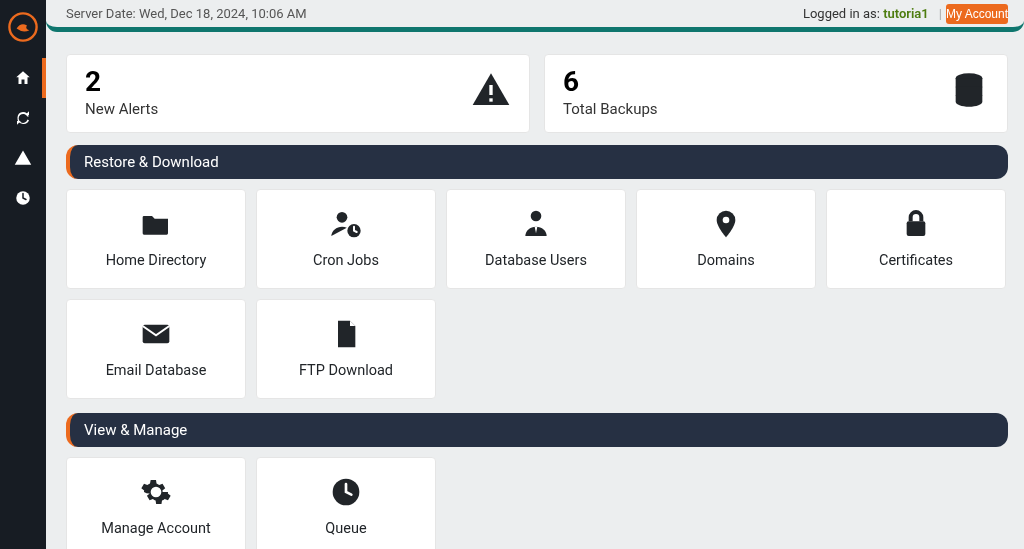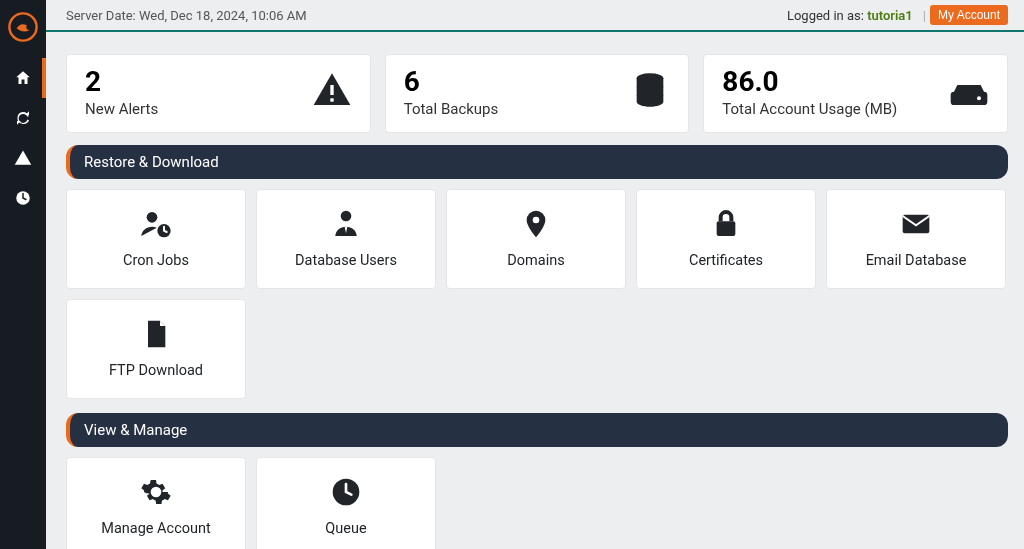--- a/index.html
+++ b/index.html
@@ -43,36 +43,37 @@
     width: 4px;
     background: #ec6a1e;
   }
   .sidebar .nav-item svg { width: 18px; height: 18px; fill: #fff; }
 
   .topbar {
     position: absolute;
     left: 46px; right: 0; top: 0;
     height: 32px;
     background: #eceeef;
-    border-bottom: 2px solid #0f766e;
+    border-bottom: 5px solid #0f766e;
     display: flex;
     align-items: center;
     padding: 0 16px 0 20px;
     font-size: 13px;
     color: #555;
+    border-radius: 11px;
   }
   .topbar .spacer { flex: 1; }
   .topbar .logged { margin-right: 6px; color:#333; }
   .topbar .logged b { font-weight: 600; color:#4d7c0f; }
   .topbar .sep { color:#aaa; margin:0 4px; }
   .topbar .btn-account {
     background: #ec6a1e;
     color: #fff;
     font-size: 12px;
-    padding: 3px 8px;
+    padding: 3px 0;
     border-radius: 3px;
     cursor: pointer;
     border:none;
   }
 
   .main {
     position: absolute;
     left: 46px; right: 0; top: 40px; bottom: 0;
     padding: 14px 16px 0 20px;
     overflow-y: auto;
@@ -212,36 +213,30 @@
       </div>
       <div class="ic">
         <svg viewBox="0 0 24 24">
             <ellipse cx="12" cy="5" rx="8" ry="3"></ellipse>
             <path d="M4 5v5c0 1.7 3.6 3 8 3s8-1.3 8-3V5"></path>
             <path d="M4 10v5c0 1.7 3.6 3 8 3s8-1.3 8-3v-5"></path>
             <path d="M4 15v4c0 1.7 3.6 3 8 3s8-1.3 8-3v-4"></path>
           </svg>
       </div>
     </div>
-    <div class="stat-card">
-      <div class="left">
-        <div class="num">86.0</div>
-        <div class="lbl">Total Account Usage (MB)</div>
-      </div>
-      <div class="ic">
-        <svg viewBox="0 0 24 24">
-            <path d="M3 13h18a2 2 0 0 1 2 2v4a2 2 0 0 1-2 2H3a2 2 0 0 1-2-2v-4a2 2 0 0 1 2-2z M5 9h14l2 4H3z"></path>
-            <circle cx="18" cy="17" r="1.2" fill="#fff"></circle>
-          </svg>
-      </div>
-    </div>
   </div>
 
   <div class="section-header">Restore &amp; Download</div>
   <div class="tiles">
+    <div class="tile">
+      <span class="ticon"><svg viewBox="0 0 24 24">
+            <path d="M3 6h6l2 2h10v11a1 1 0 0 1-1 1H3a1 1 0 0 1-1-1V7a1 1 0 0 1 1-1z"></path>
+          </svg></span>
+      <span class="tlabel">Home Directory</span>
+    </div>
     <div class="tile">
       <span class="ticon"><svg viewBox="0 0 24 24">
             <circle cx="9" cy="7" r="4"></circle>
             <path d="M1 21c0-4 4-7 8-7 1.3 0 2.5.3 3.6.8"></path>
             <circle cx="18" cy="17" r="5" fill="#212529"></circle>
             <path d="M18 14v3l2 1" stroke="#fff" stroke-width="1.5" fill="none" stroke-linecap="round"></path>
           </svg></span>
       <span class="tlabel">Cron Jobs</span>
     </div>
     <div class="tile">

